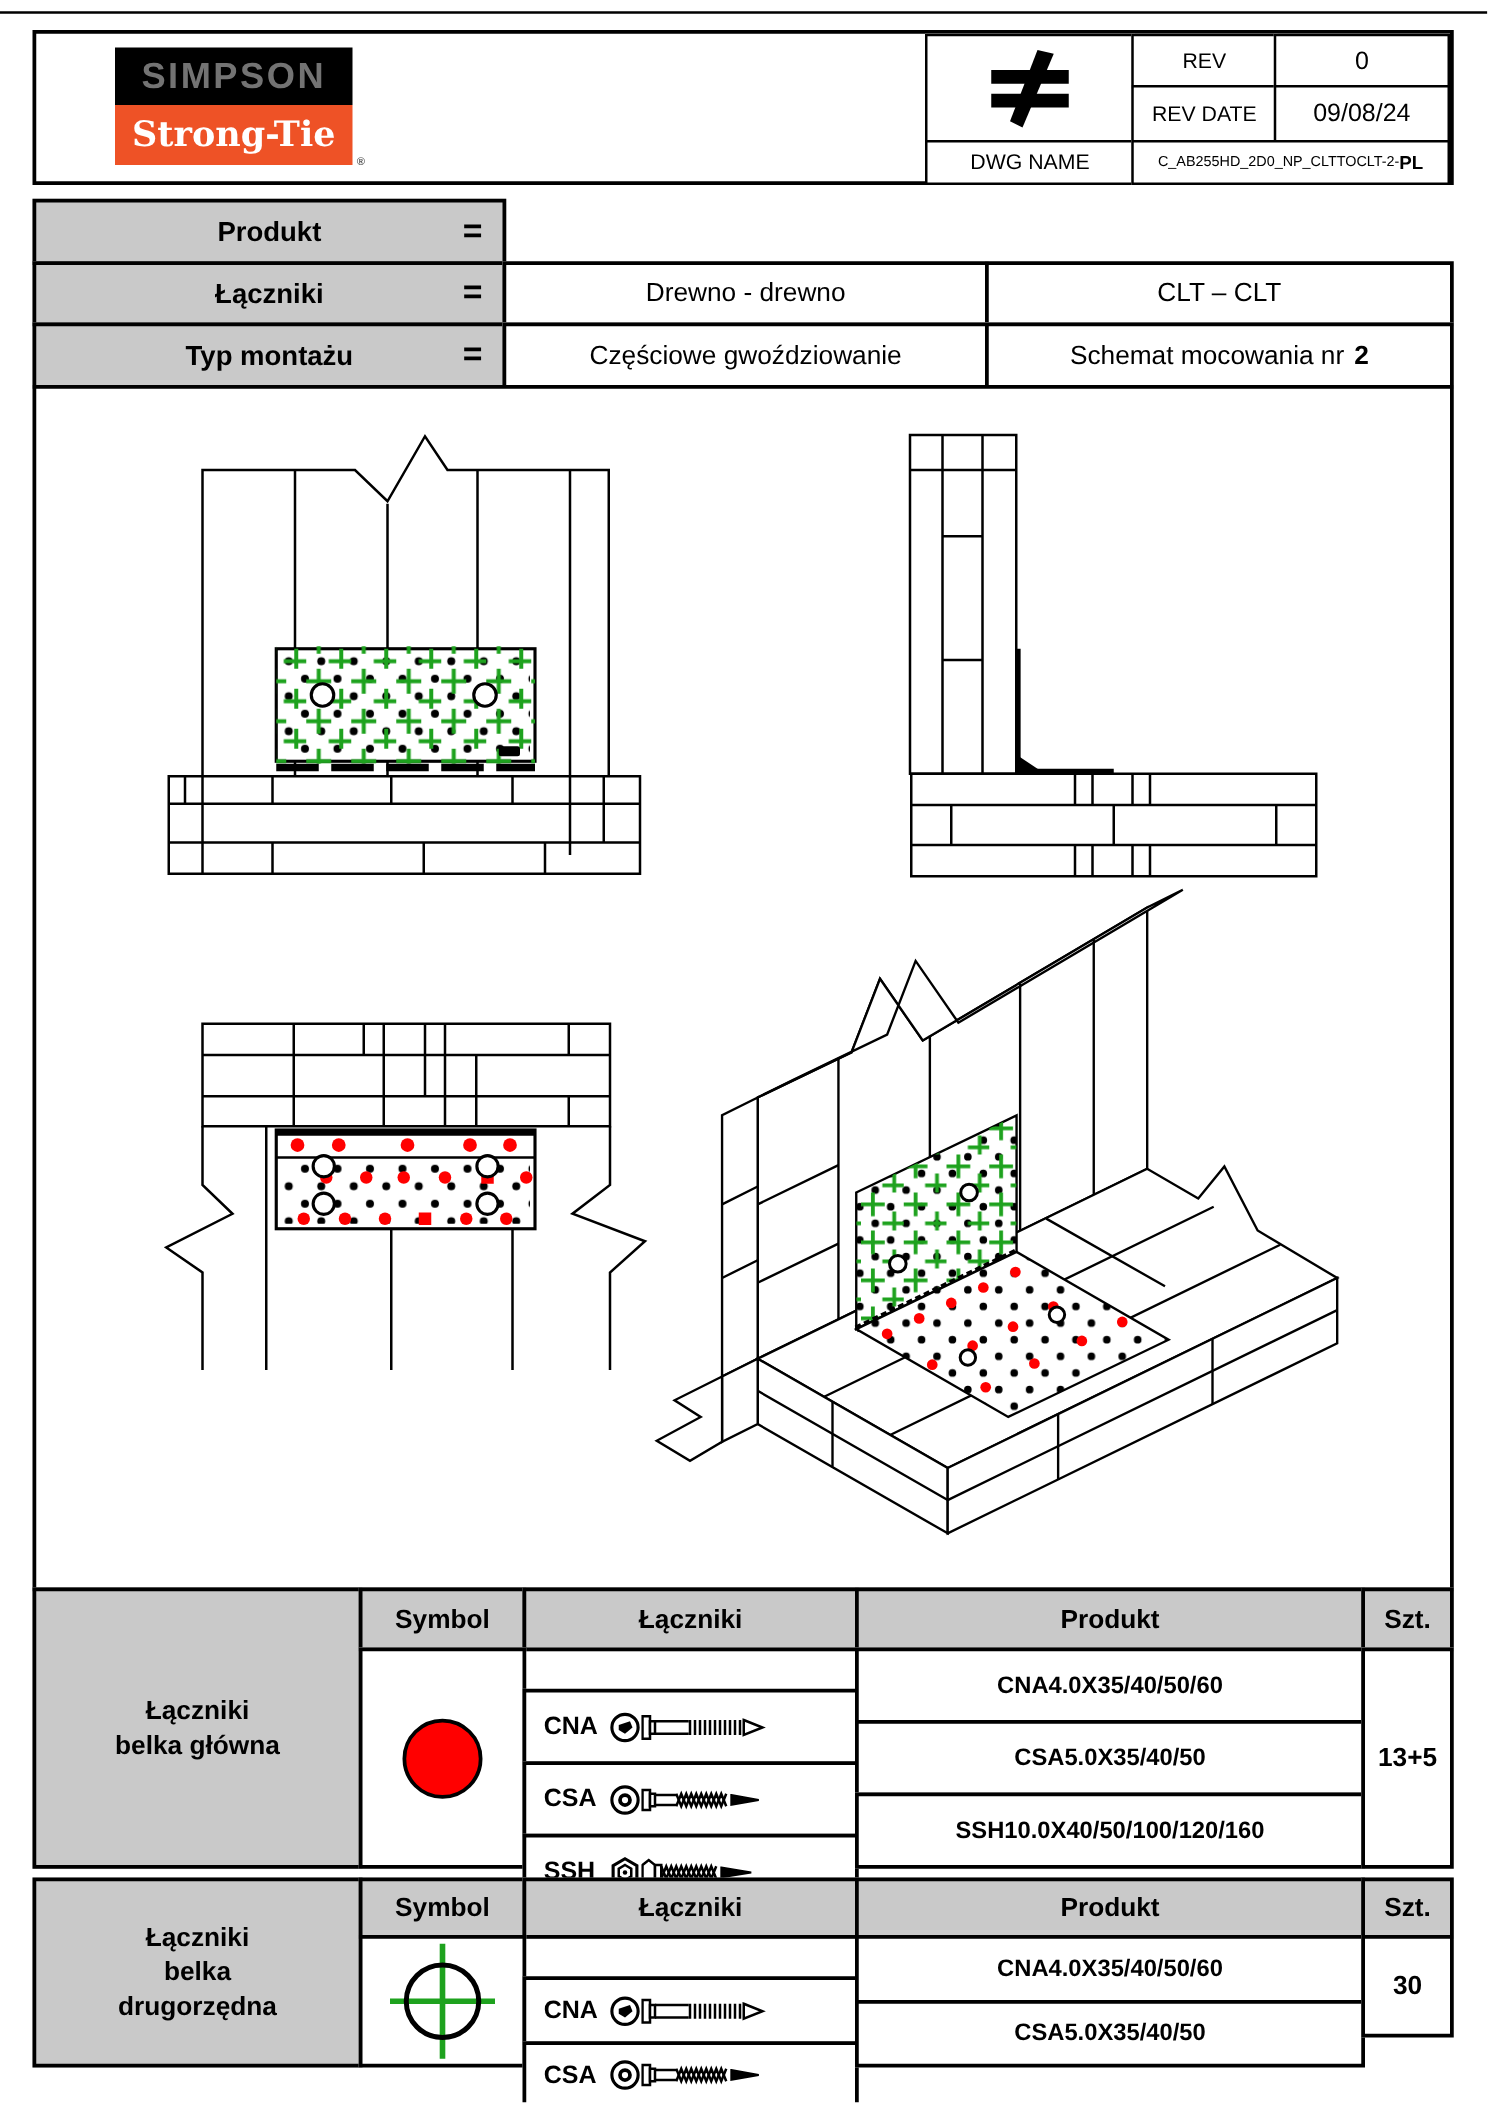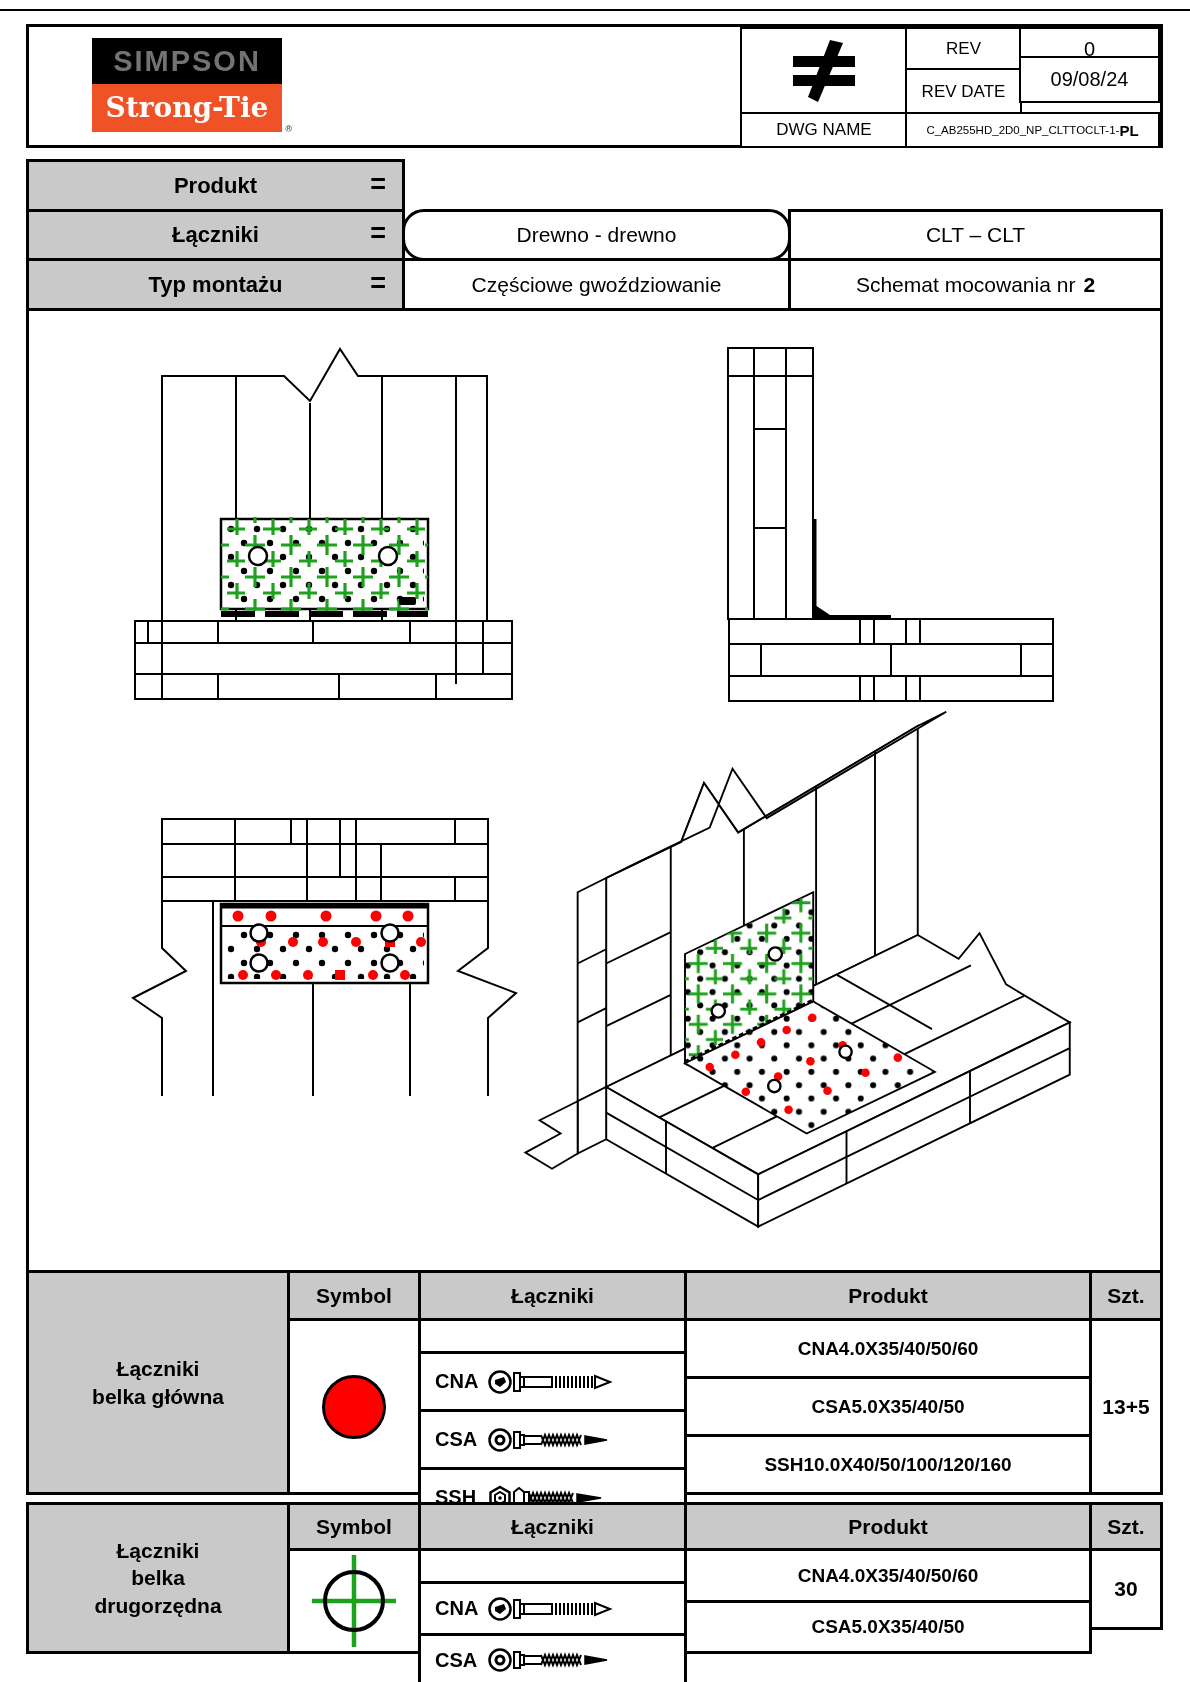--- a/index.html
+++ b/index.html
@@ -65,41 +65,41 @@
   <div class="cell2" style="left:740px;top:27px;width:168px;height:88px;">
     <svg width="72" height="64" viewBox="0 0 72 64">
       <rect x="5" y="17" width="62" height="11" fill="#000"></rect>
       <rect x="5" y="36" width="62" height="11" fill="#000"></rect>
       <path d="M42 1 L55 4 L30 63 L20 58 Z" fill="#000"></path>
     </svg>
   </div>
   <div class="cell2 tb-label" style="left:905px;top:27px;width:117px;height:44px;">REV</div>
   <div class="cell2 tb-value" style="left:1019px;top:27px;width:141px;height:44px;">0</div>
   <div class="cell2 tb-label" style="left:905px;top:68px;width:117px;height:47px;">REV DATE</div>
-  <div class="cell2 tb-value" style="left:1019px;top:56px;width:141px;height:47px;">09/08/24</div>
+  <div class="cell2 tb-value" style="left:1019px;top:68px;width:141px;height:47px;">09/08/24</div>
   <div class="cell2 tb-label" style="left:740px;top:112px;width:168px;height:36px;">DWG NAME</div>
   <div class="cell2 dwgval" style="left:905px;top:112px;width:255px;height:36px;">
-    <span>C_AB255HD_2D0_NP_CLTTOCLT-1-</span>
+    <span>C_AB255HD_2D0_NP_CLTTOCLT-2-</span>
       <b>PL</b>
   </div>
 
   <div class="cell gray" style="left:26px;top:159px;width:379px;height:53px;">
     <div class="info-label">
         <span>Produkt</span>
       <span class="info-eq">=</span>
       </div>
   </div>
 
   <div class="cell gray" style="left:26px;top:209px;width:379px;height:52px;">
     <div class="info-label">
         <span>Łączniki</span>
       <span class="info-eq">=</span>
       </div>
   </div>
-  <div class="cell val" style="left:402px;top:209px;width:389px;height:52px;border-radius:22px;">Drewno - drewno</div>
+  <div class="cell val" style="left:402px;top:209px;width:389px;height:52px;">Drewno - drewno</div>
   <div class="cell val" style="left:788px;top:209px;width:375px;height:52px;">CLT – CLT</div>
 
   <div class="cell gray" style="left:26px;top:258px;width:379px;height:53px;">
     <div class="info-label">
         <span>Typ montażu</span>
       <span class="info-eq">=</span>
       </div>
   </div>
   <div class="cell val" style="left:402px;top:258px;width:389px;height:53px;">Częściowe gwoździowanie</div>
   <div class="cell val" style="left:788px;top:258px;width:375px;height:53px;gap:8px;">

